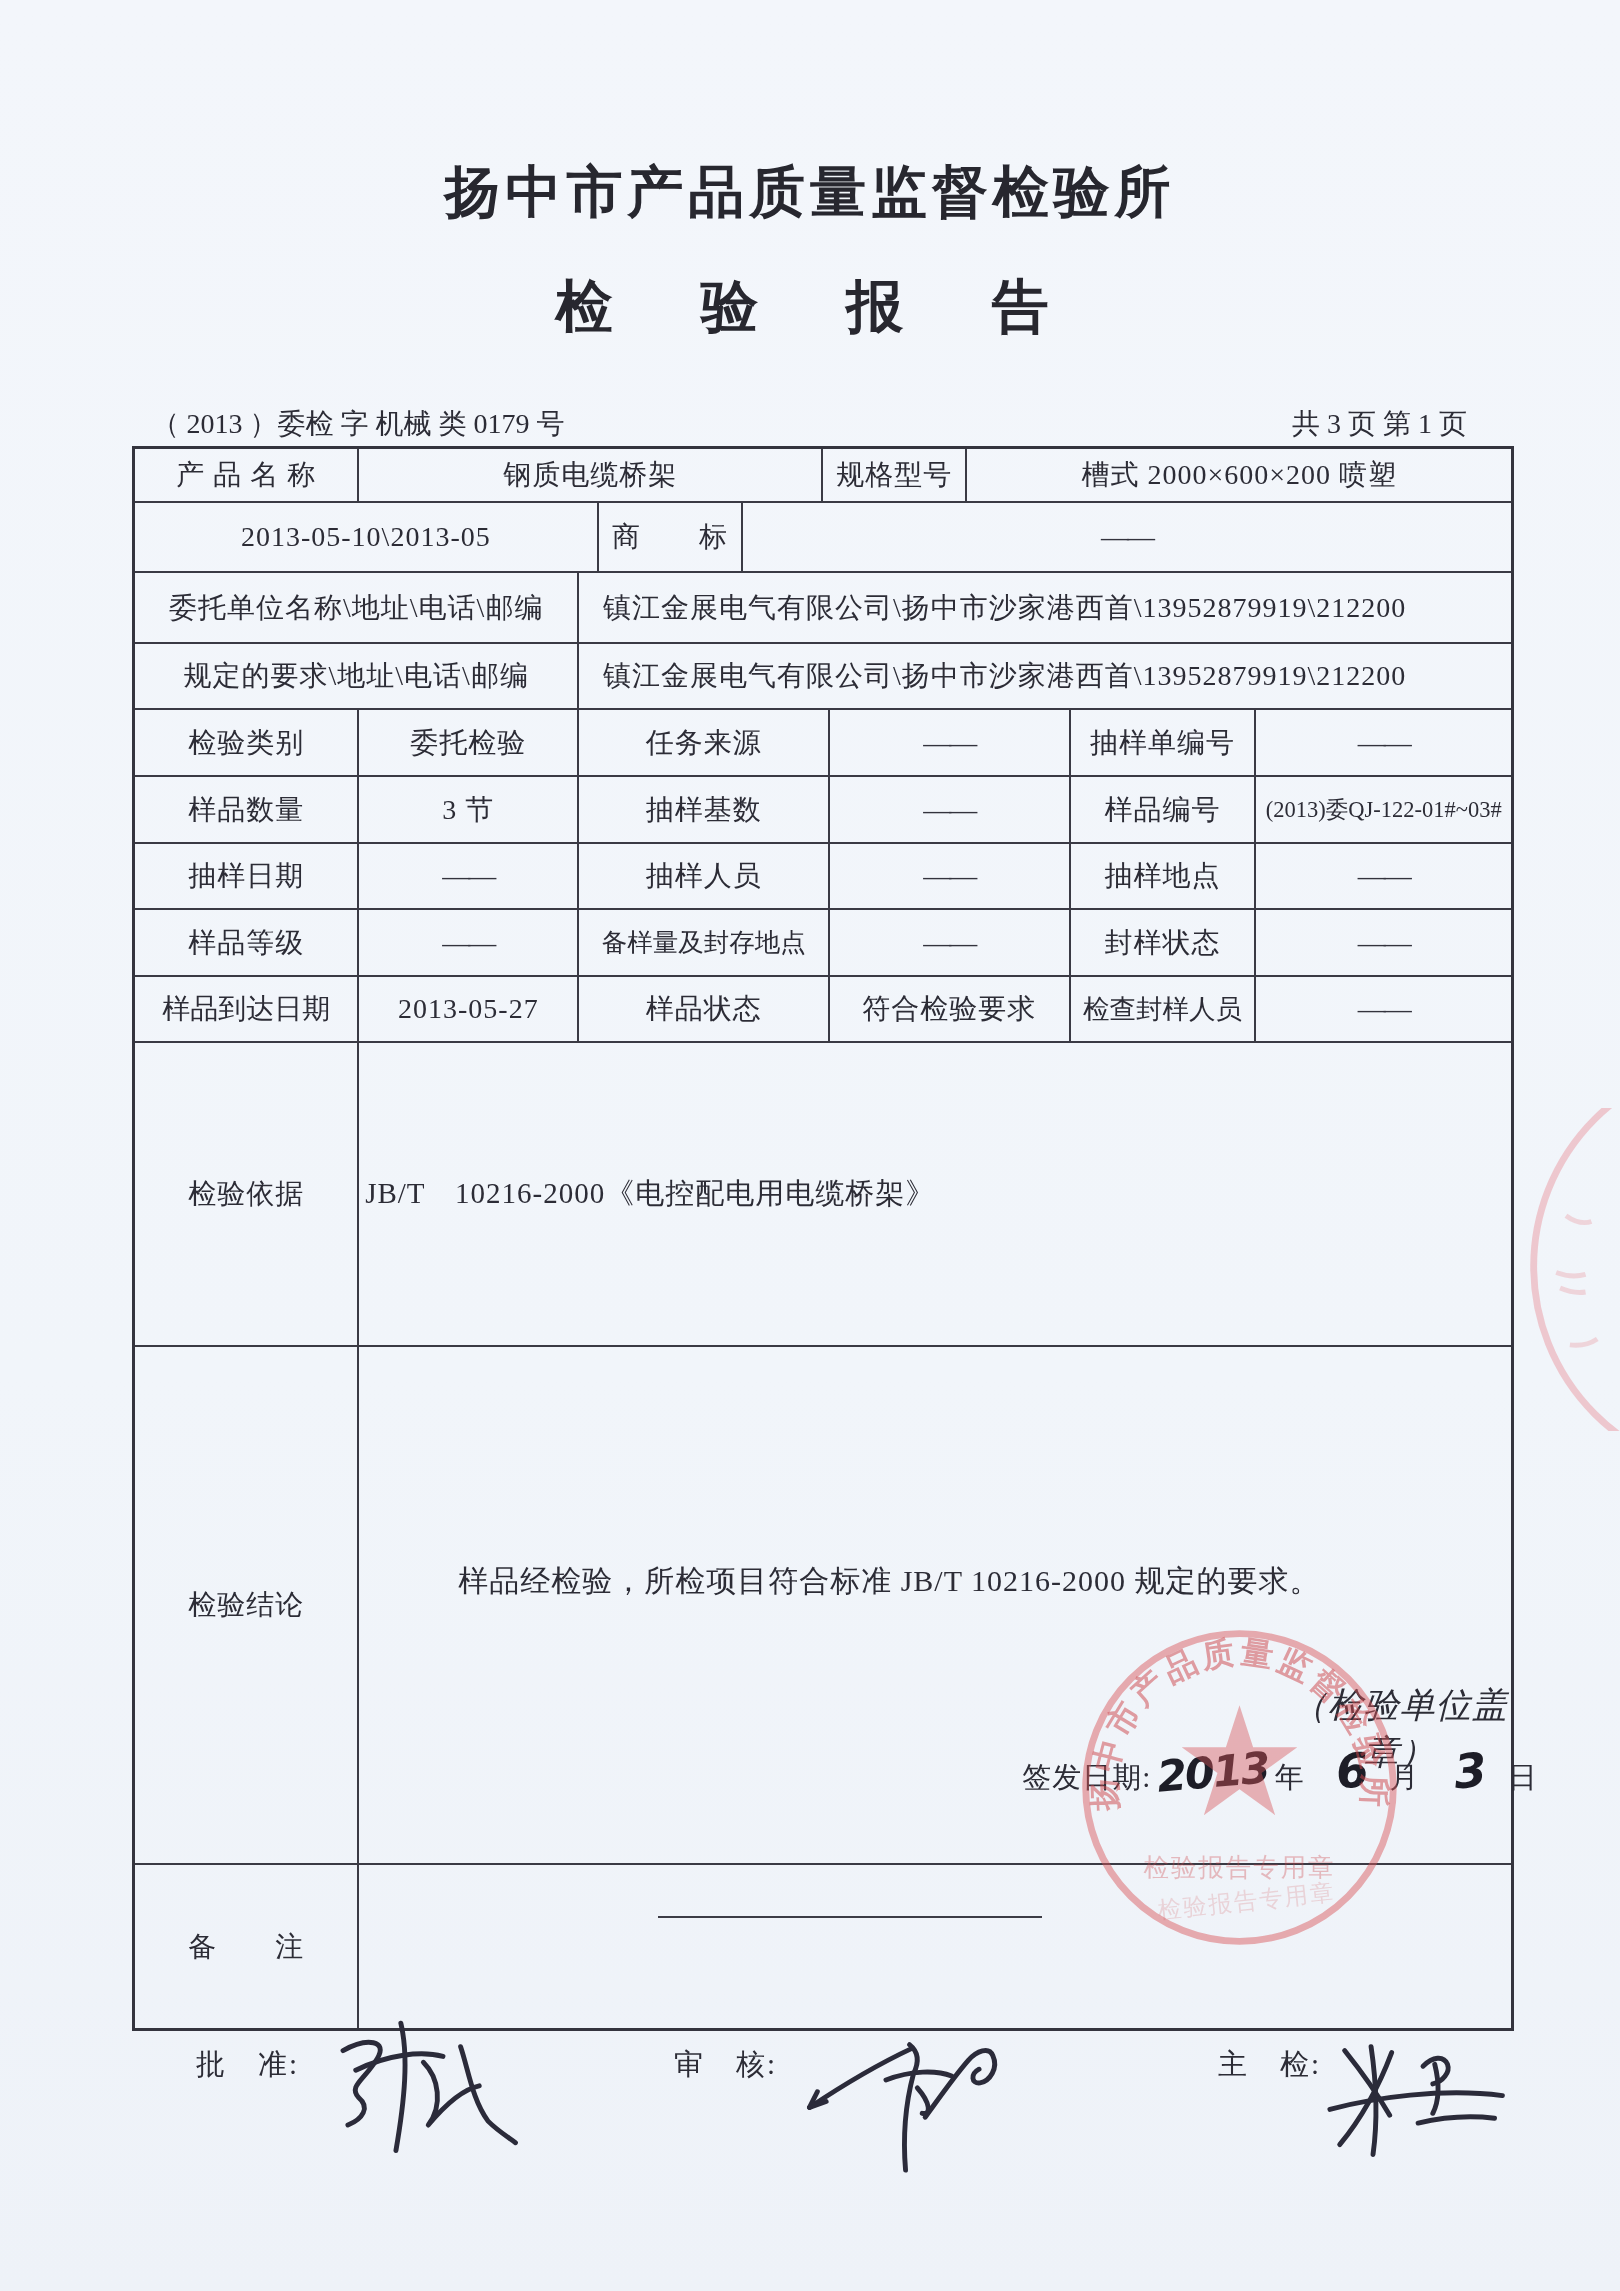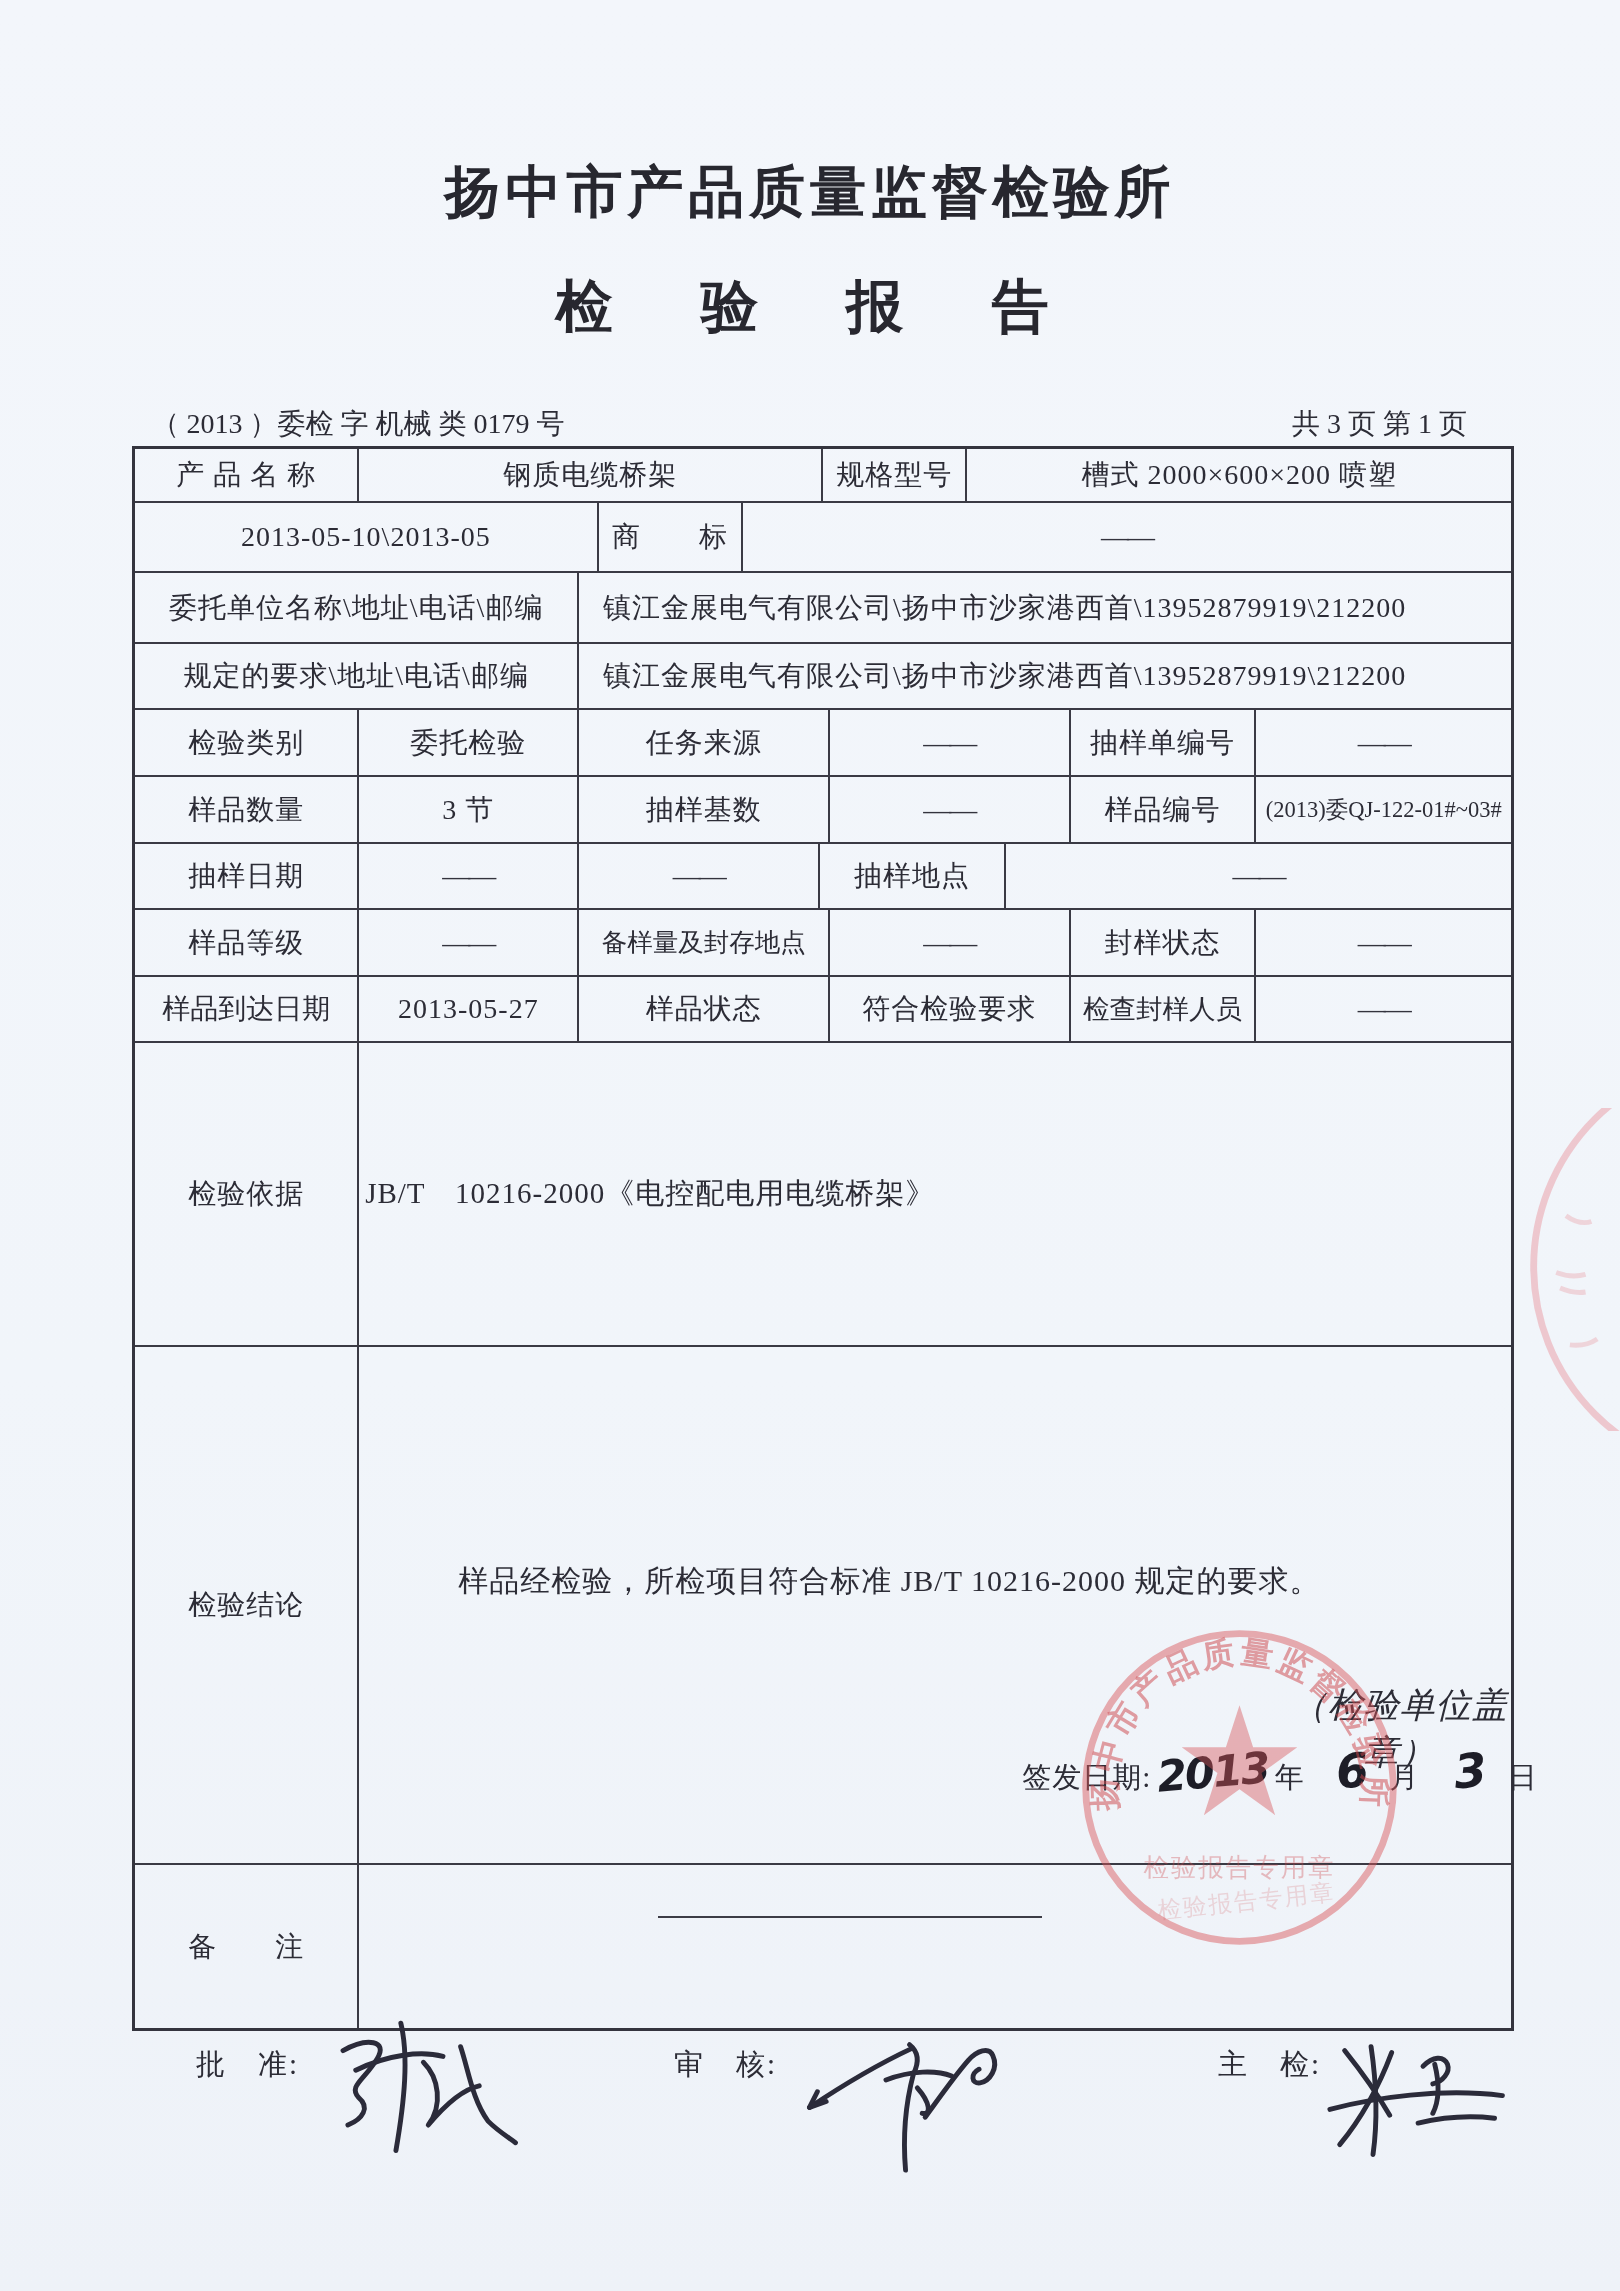--- a/index.html
+++ b/index.html
@@ -113,20 +113,21 @@
       <div class="c s2">3 节</div>
       <div class="c s3">抽样基数</div>
       <div class="c s4 dash">——</div>
       <div class="c s5">样品编号</div>
       <div class="c grow small">(2013)委QJ-122-01#~03#</div>
     </div>
 
     <div class="row" style="height:66px">
       <div class="c s1">抽样日期</div>
       <div class="c s2 dash">——</div>
+      <div class="c s3">抽样人员</div>
       <div class="c s4 dash">——</div>
       <div class="c s5">抽样地点</div>
       <div class="c grow dash">——</div>
     </div>
 
     <div class="row" style="height:67px">
       <div class="c s1">样品等级</div>
       <div class="c s2 dash">——</div>
       <div class="c s3 small" style="font-size:25.5px">备样量及封存地点</div>
       <div class="c s4 dash">——</div>

